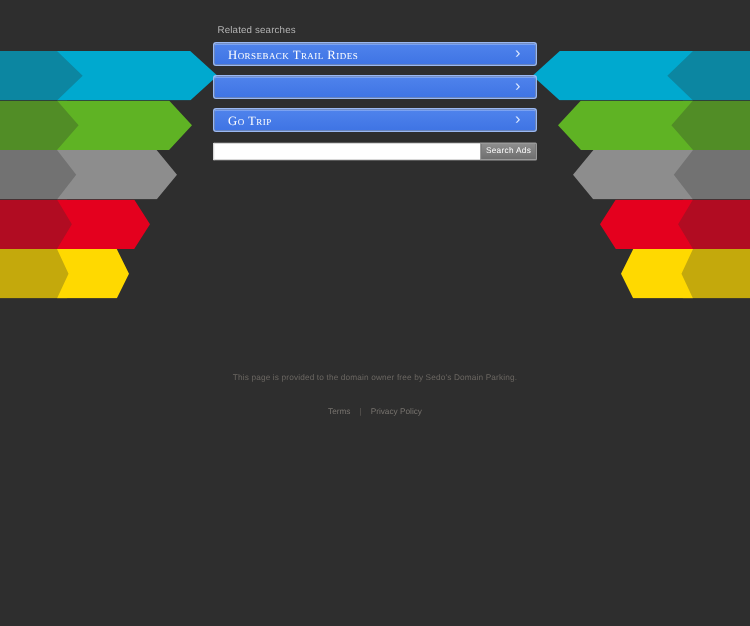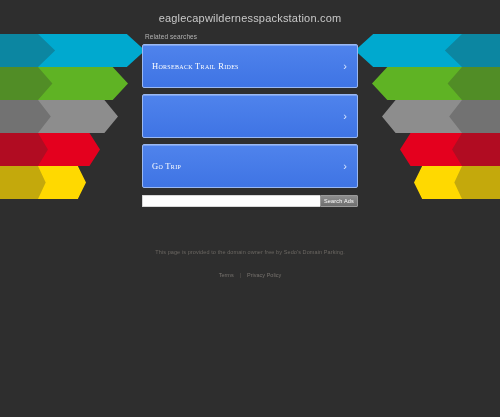--- a/index.html
+++ b/index.html
@@ -115,21 +115,21 @@
 
   .link-list {
     list-style: none;
     margin: 0;
     padding: 0;
   }
 
   .link-item {
     position: relative;
     display: block;
-    height: 44px;
+    height: 16px;
     margin-bottom: 6px;
     background: linear-gradient(to bottom, #4f83ec 0%, #3f74e4 100%);
     border: 1px solid #9ab8f2;
     border-radius: 2px;
     box-sizing: border-box;
     cursor: pointer;
     box-shadow: inset 0 1px 0 rgba(255,255,255,0.25);
   }
   .link-text {
     position: absolute;
@@ -265,21 +265,20 @@
       <div class="arrow left-outer" style="background: rgb(255, 217, 0);"></div>
       <div class="arrow left-inner" style="background: rgb(255, 217, 0);"></div>
       <div class="arrow right-outer" style="background: rgb(255, 217, 0);"></div>
       <div class="arrow right-inner" style="background: rgb(255, 217, 0);"></div>
     </div>
 
   </div>
 
   <div class="content">
 
-    <div class="domain-title">eaglecapwildernesspackstation.com</div>
 
     <div class="related-label">Related searches</div>
 
     <ul class="link-list">
       <li class="link-item" style="border-color: rgb(154, 184, 242);">
         <span class="link-text">Horseback Trail Rides</span>
         <span class="chevron-icon">›</span>
       </li>
       <li class="link-item" style="border-color: rgb(154, 184, 242);">
         <span class="chevron-icon">›</span>

